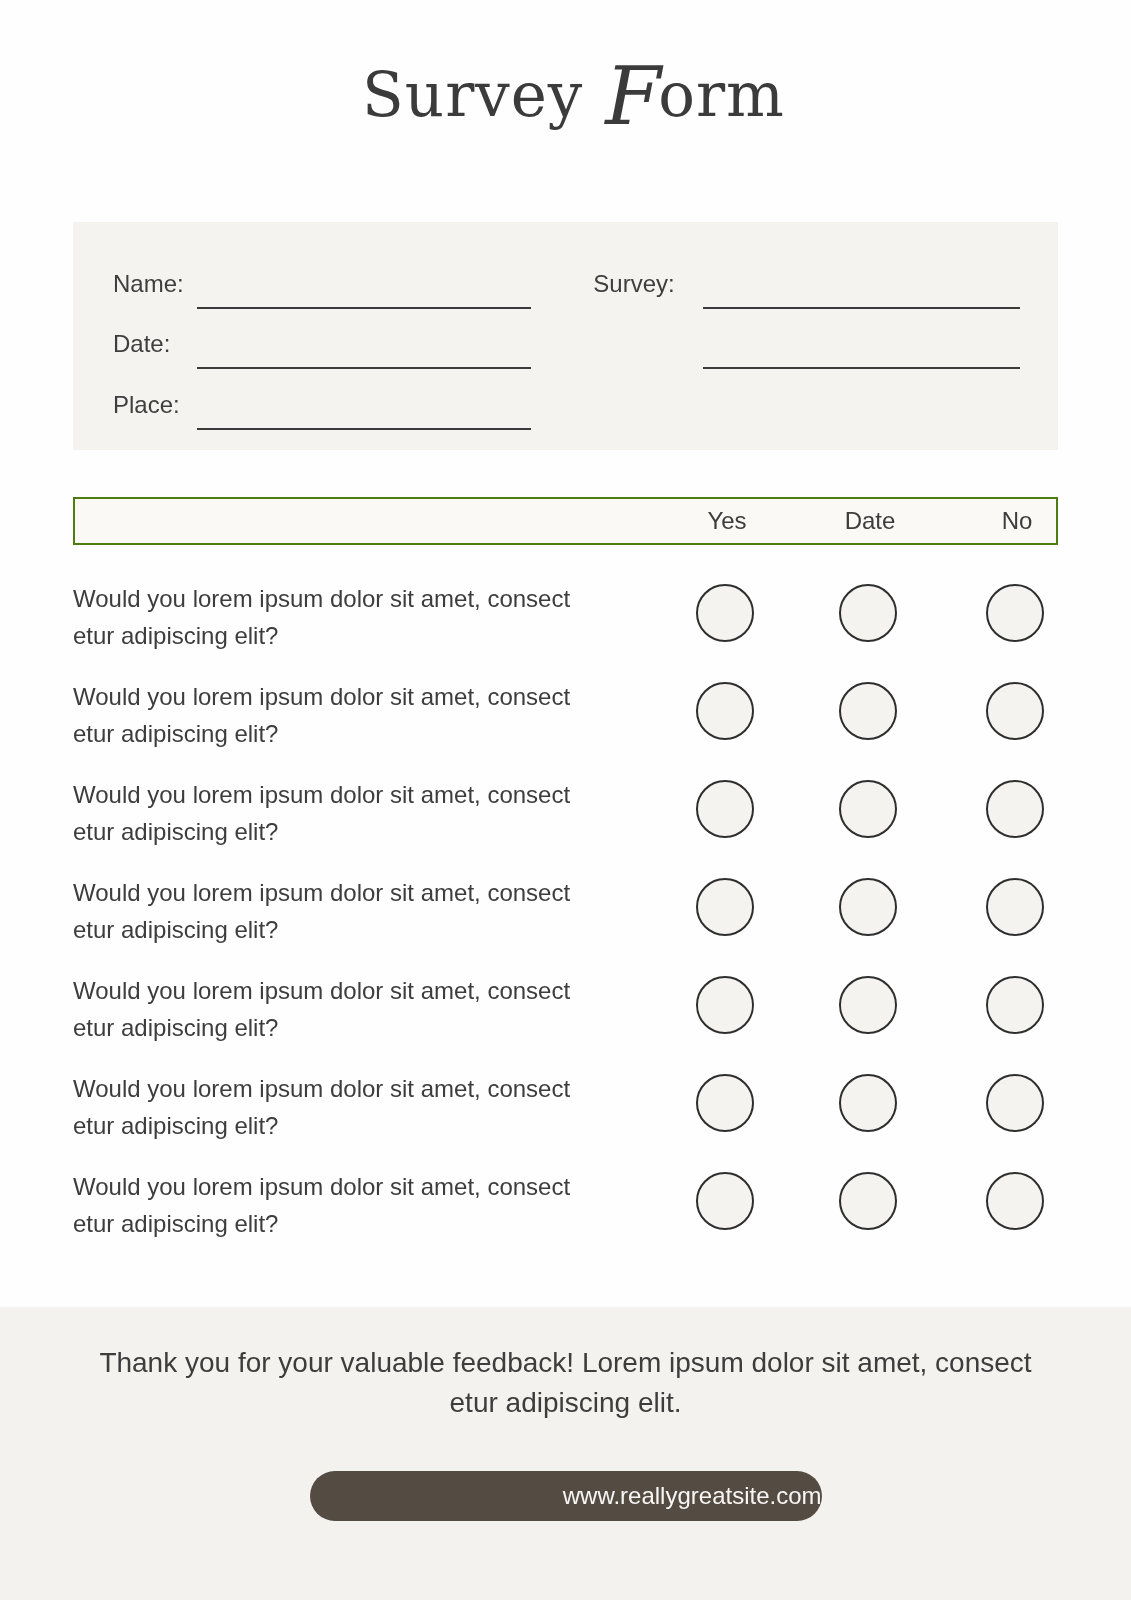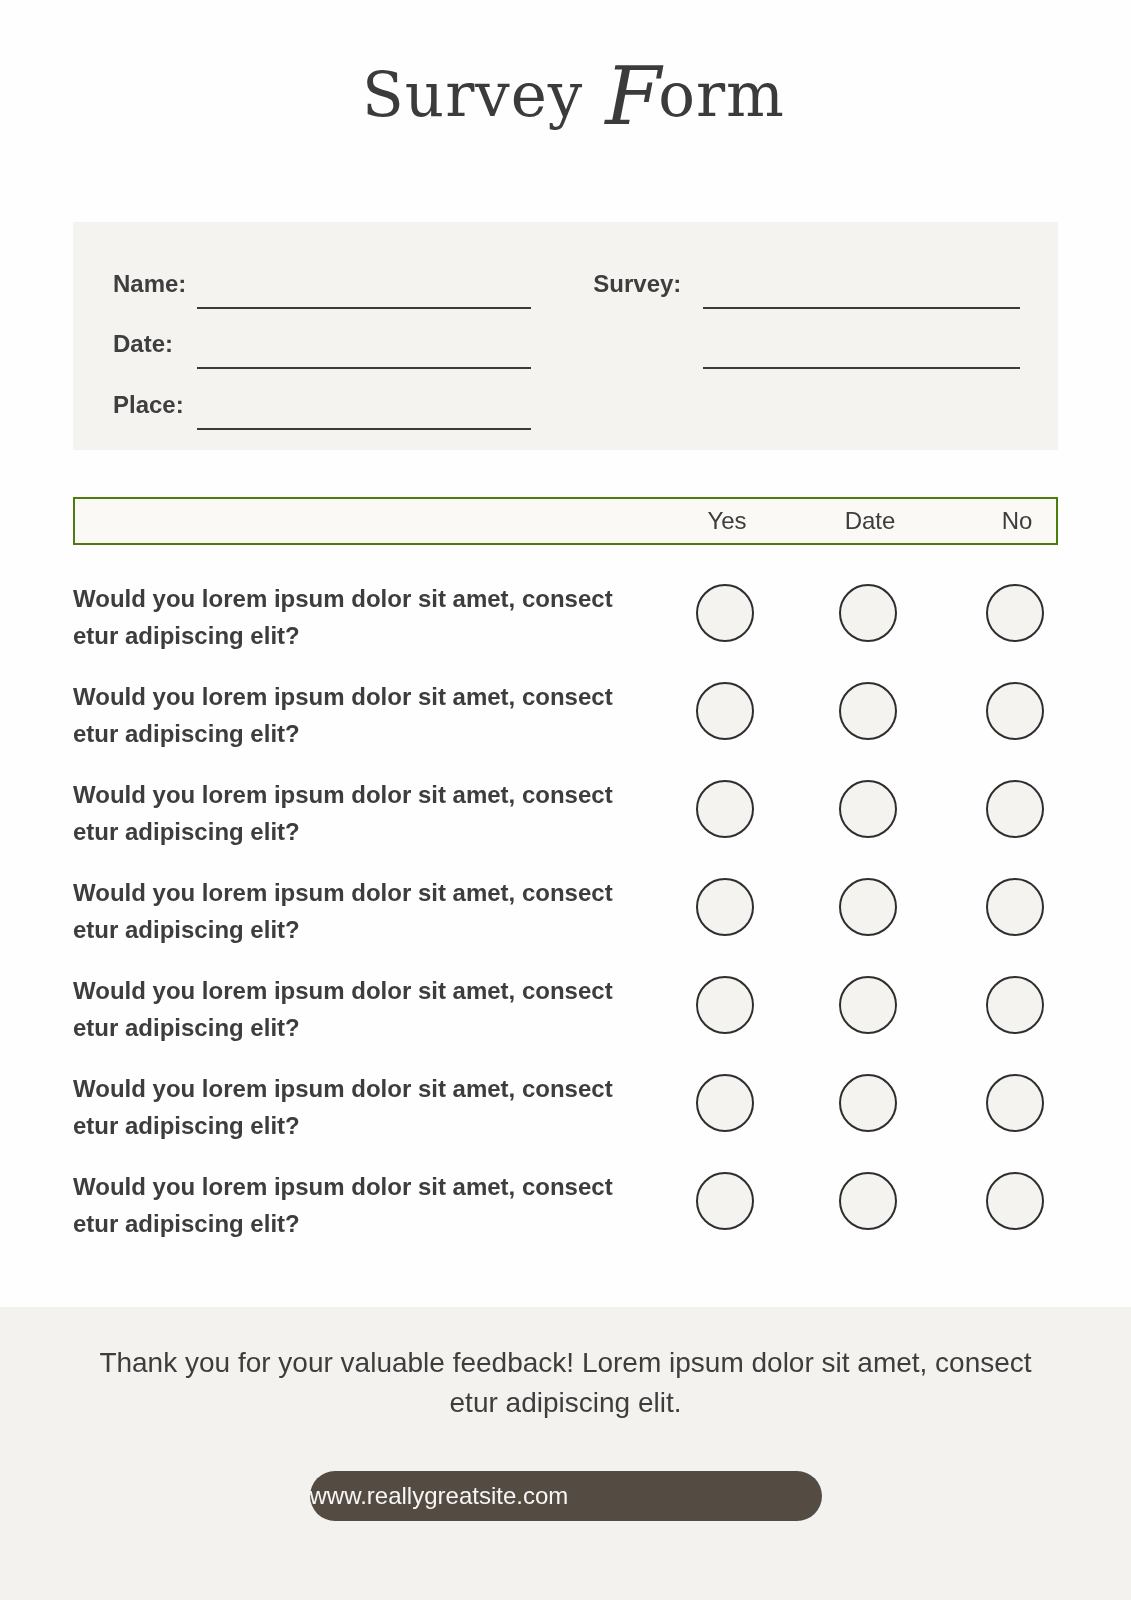--- a/index.html
+++ b/index.html
@@ -36,21 +36,21 @@
   .title .script-f {
     font-style: italic; font-size: 1.32em;
     vertical-align: -0.1em; margin-right: -4px;
   }
 
   
   .info-form {
     position: absolute; left: 73px; top: 222px; width: 985px; height: 228px;
     background: var(--panel-bg, #f4f3f0);
     padding: 26px 38px 20px 40px;
-    display: grid; grid-template-columns: 1fr 1.02fr; column-gap: 62px; font-weight: bold;
+    display: grid; grid-template-columns: 1fr 1.02fr; column-gap: 62px;
   }
   .f-col { display: flex; flex-direction: column; }
   .f-row { display: flex; align-items: flex-end; height: 60.5px; }
   .f-label { font-size: 24px; padding-bottom: 11px; white-space: nowrap; }
   .f-col.left  .f-label { width: 84px; }
   .f-col.right .f-label { width: 110px; }
   .f-line { flex: 1; border-bottom: 2px solid var(--line-color, #3a3a3a); height: 30px; }
 
   
   .answer-header {
@@ -62,21 +62,21 @@
     position: absolute; top: 0; height: 44px; line-height: 44px;
     transform: translateX(-50%);
     font-size: 24px; color: #3d3d3d;
   }
   .col-yes   { left: 652px; }
   .col-maybe { left: 795px; }
   .col-no    { left: 942px; }
 
   
   .questions { position: absolute; left: 73px; top: 578px; width: 985px; }
-  .q-row { position: relative; height: 98px; font-weight: bold; }
+  .q-row { position: relative; height: 98px; }
   .q-text {
     position: absolute; left: 0; top: 2px; width: 580px;
     font-size: 24px; line-height: 37px; white-space: pre-line; color: #3d3d3d;
   }
   .circle {
     position: absolute; top: 6px; width: 58px; height: 58px;
     margin-left: -29px; border-radius: 50%;
     background: var(--circle-fill, #f4f3f0);
     border: 2px solid var(--circle-border, #2e2e2e);
     cursor: pointer;
@@ -88,21 +88,21 @@
     background: var(--footer-bg, #f4f2ee);
     text-align: center;
   }
   .thanks {
     padding-top: 36px; font-size: 28px; line-height: 40px;
     white-space: pre-line; color: #3d3d3d;
   }
   .site-pill {
     margin: 48px auto 0; width: 512px; height: 50px; border-radius: 26px;
     background: var(--pill-bg, #544c43); color: var(--pill-text, #f7f6f4);
-    font-size: 24px; display: flex; align-items: center; justify-content: flex-start;
+    font-size: 24px; display: flex; align-items: center; justify-content: flex-end;
     cursor: pointer;
   }
 </style>
 </head>
 <body>
 
 <div class="page">
 
   <div class="title">
     <span class="w1">Survey</span><span class="script-f">F</span><span>orm</span>

